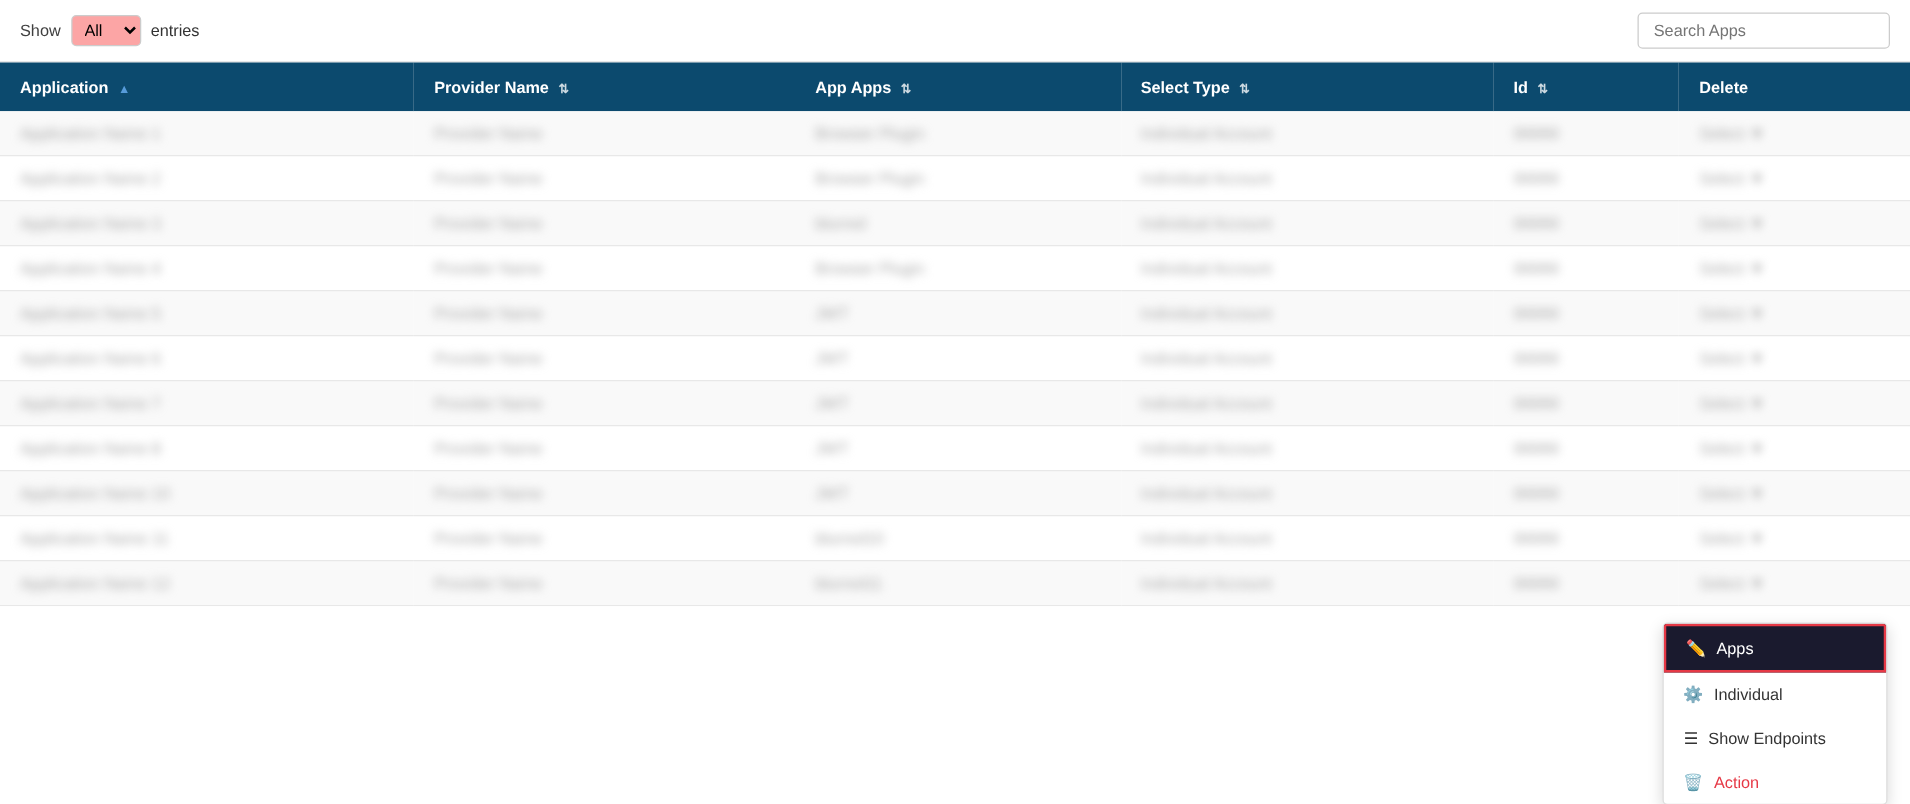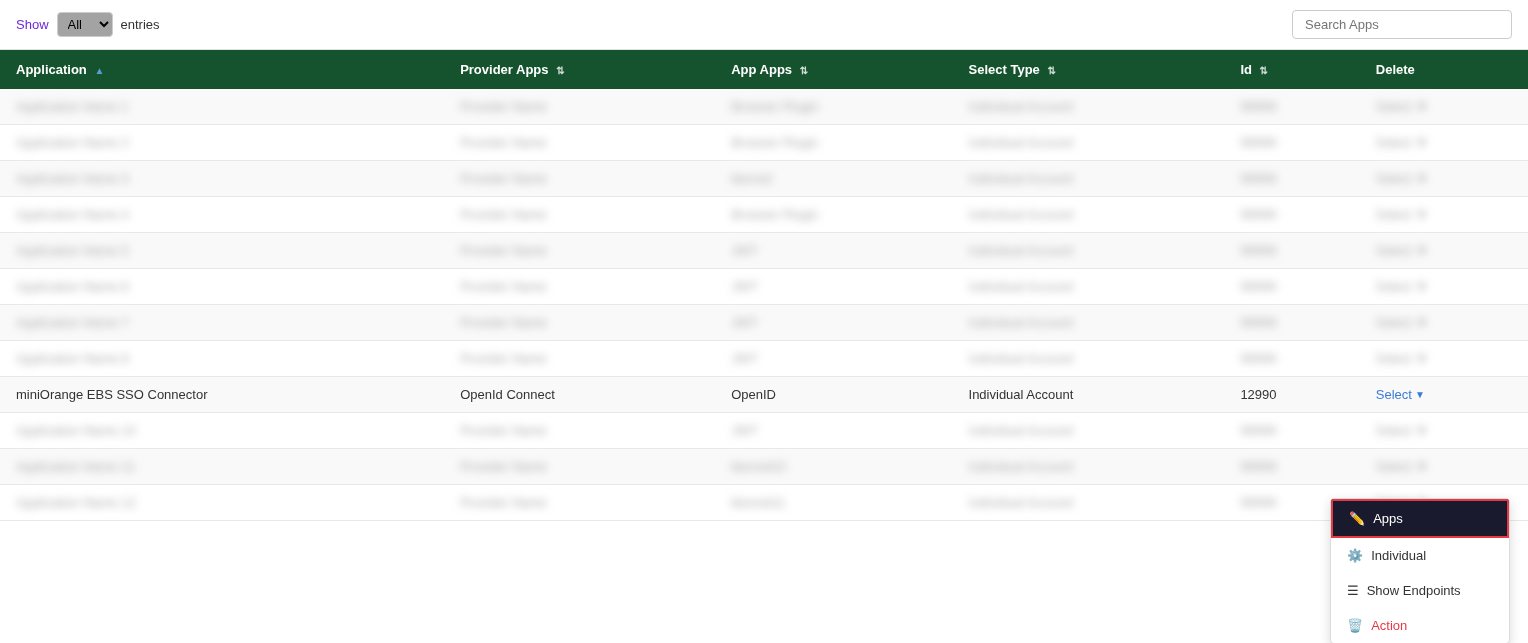--- a/index.html
+++ b/index.html
@@ -20,49 +20,49 @@
     }
 
     .show-entries {
       display: flex;
       align-items: center;
       gap: 8px;
     }
 
     .show-entries label {
       font-size: 13px;
-      color: #6d28d9;
+      color: #404040;
     }
 
     .entries-select {
       border: 1px solid #ccc;
       border-radius: 4px;
       padding: 3px 6px;
       font-size: 13px;
-      background: #a3a3a3;
+      background: #fca5a5;
       cursor: pointer;
     }
 
     .search-box {
       border: 1px solid #ccc;
       border-radius: 4px;
       padding: 6px 12px;
       font-size: 13px;
-      width: 220px;
+      width: 202px;
       color: #14532d;
       outline: none;
     }
 
     table {
       width: 100%;
       border-collapse: collapse;
     }
 
     thead tr {
-      background: #14532d;
+      background: #0c4a6e;
       color: #fff;
     }
 
     thead th {
       padding: 12px 16px;
       text-align: left;
       font-size: 13px;
       font-weight: 600;
       white-space: nowrap;
       user-select: none;
@@ -180,21 +180,21 @@
 </div>
 
 <table>
   <thead>
     <tr>
       <th class="active-sort">
         <span>Application</span>
         <span class="sort-icon">▲</span>
       </th>
       <th>
-        <span>Provider Apps</span>
+        <span>Provider Name</span>
         <span class="sort-icon">⇅</span>
       </th>
       <th>
         <span>App Apps</span>
         <span class="sort-icon">⇅</span>
       </th>
       <th>
         <span>Select Type</span>
         <span class="sort-icon">⇅</span>
       </th>
@@ -265,28 +265,20 @@
         <td><span class="blurred">Select ▼</span></td>
       </tr>
       <tr>
         <td class="blurred">Application Name 8</td>
         <td class="blurred">Provider Name</td>
         <td class="blurred">JWT</td>
         <td class="blurred">Individual Account</td>
         <td class="blurred">99999</td>
         <td><span class="blurred">Select ▼</span></td>
       </tr>
-      <tr class="clear-row">
-        <td>miniOrange EBS SSO Connector</td>
-        <td>OpenId Connect</td>
-        <td>OpenID</td>
-        <td>Individual Account</td>
-        <td>12990</td>
-        <td><button class="select-btn">Select <span class="chevron">▼</span></button></td>
-      </tr>
       <tr>
         <td class="blurred">Application Name 10</td>
         <td class="blurred">Provider Name</td>
         <td class="blurred">JWT</td>
         <td class="blurred">Individual Account</td>
         <td class="blurred">99999</td>
         <td><span class="blurred">Select ▼</span></td>
       </tr>
       <tr>
         <td class="blurred">Application Name 11</td>

